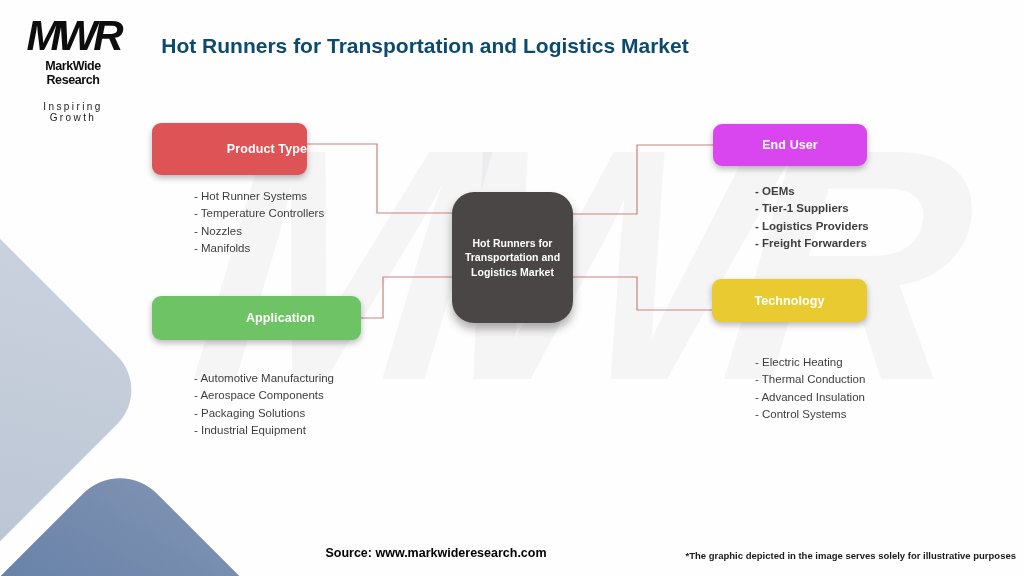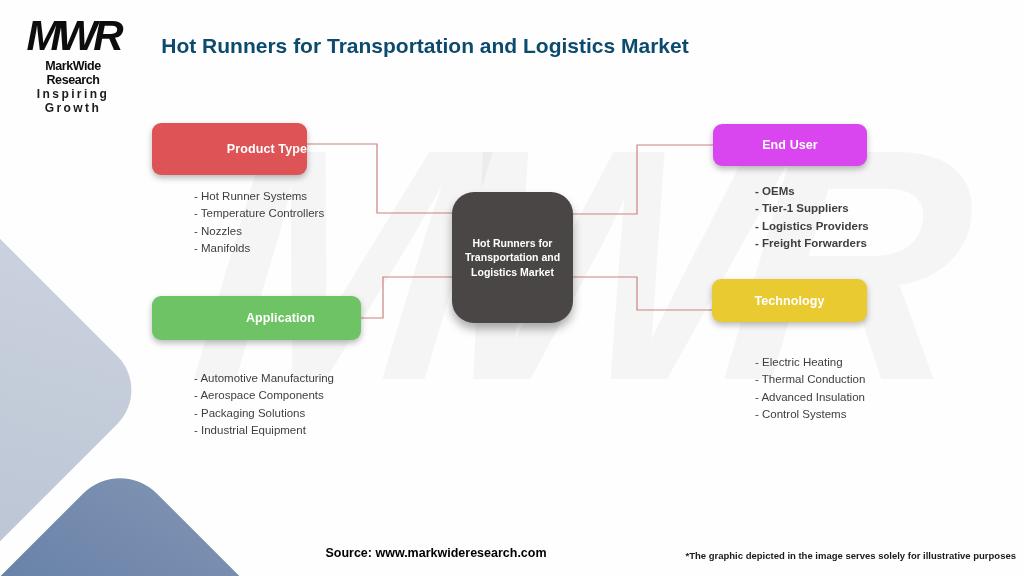--- a/index.html
+++ b/index.html
@@ -63,24 +63,24 @@
     font-style: italic;
     letter-spacing: -4px;
   }
   .logo-name {
     font-size: 12.5px;
     font-weight: bold;
     letter-spacing: -0.4px;
     margin-top: 1px;
   }
   .logo-tagline {
-    font-size: 12px;
-    font-weight: bold;
+    font-size: 10px;
+    font-weight: normal;
     letter-spacing: 2.4px;
-    margin-top: 0;
+    margin-top: 14px;
     color: #1c1c1c;
   }
   .title {
     position: absolute;
     left: 0; top: 26px;
     width: 834px;
     margin: 8px;
     text-align: center;
     font-size: 21px;
     font-weight: bold;

